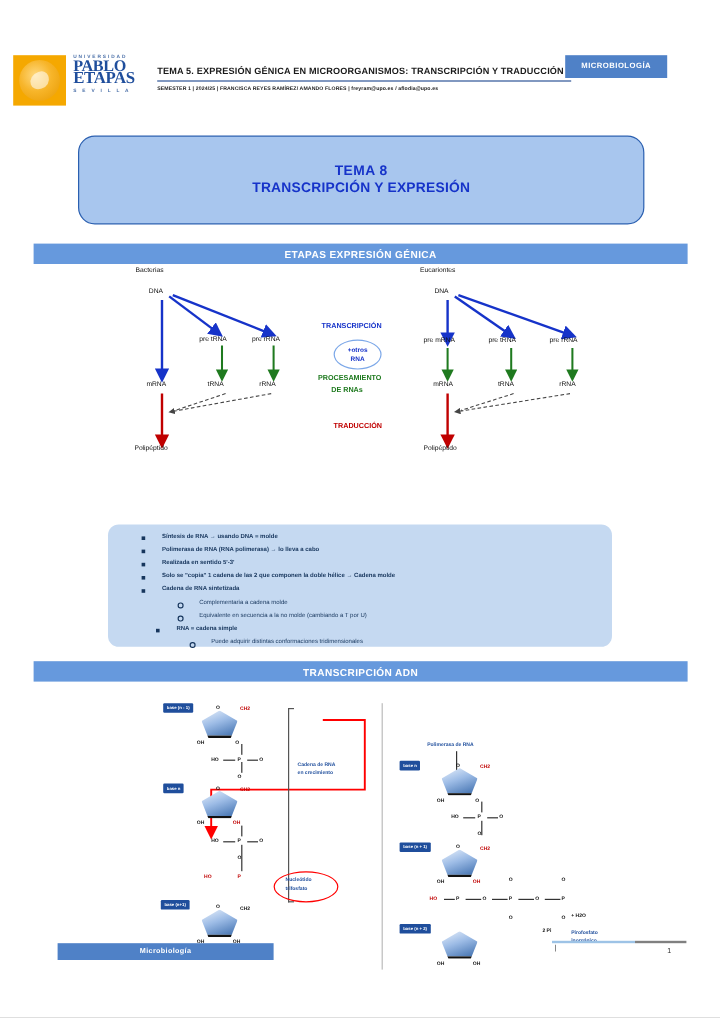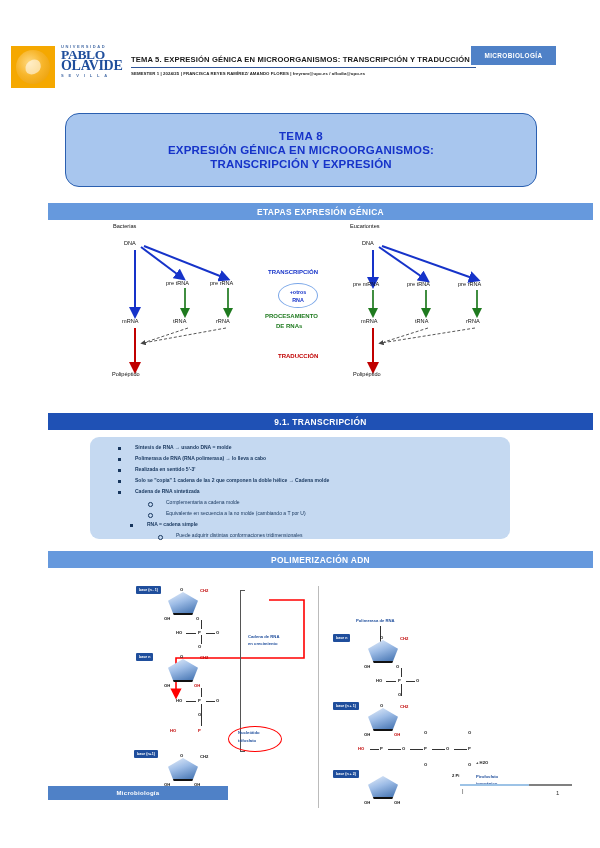--- a/index.html
+++ b/index.html
@@ -34,21 +34,21 @@
       background:#A8C6EE;border:1.5px solid #2a5fb0;border-radius:14px;
       display:flex;flex-direction:column;align-items:center;justify-content:center;
       color:#1633C9;font-weight:bold;}
   .titlecard .t1{font-size:11.5px;letter-spacing:.4px;}
   .titlecard .t2{font-size:11.5px;letter-spacing:.2px;margin-top:2px;}
   .titlecard .t3{font-size:11.5px;letter-spacing:.2px;margin-top:2px;}
 
   
   .banner{position:absolute;left:28px;width:545px;height:17px;display:flex;
       align-items:center;justify-content:center;color:#fff;font-size:8.4px;
-      font-weight:bold;letter-spacing:.35px;margin-left:20px;}
+      font-weight:bold;letter-spacing:.35px;}
   .banner.lite{background:#6699DD;}
   .banner.dark{background:#1F51B5;}
 
   
   .diag{position:absolute;left:28px;top:225px;width:545px;height:180px;}
   .lbl{position:absolute;font-size:5.6px;color:#111;white-space:nowrap;}
   .lbl.blue{color:#1633C9;font-weight:bold;font-size:6px;}
   .lbl.green{color:#1f7a1f;font-weight:bold;font-size:6px;}
   .lbl.red{color:#C00000;font-weight:bold;font-size:6px;}
   .otros{position:absolute;width:38px;height:23px;border:1px solid #7ba7e8;border-radius:50%;
@@ -95,32 +95,31 @@
 
 <div class="page">
 
   <div class="hdr">
     <div class="logo">
       <div class="disc"></div>
     </div>
     <div class="uni">
       <div class="u1">UNIVERSIDAD</div>
       <div class="u2">PABLO</div>
-      <div class="u3">OLAVIDE</div>
+      <div class="u3">ETAPAS</div>
       <div class="u4">S E V I L L A</div>
     </div>
     <div class="htitle">TEMA 5. EXPRESIÓN GÉNICA EN MICROORGANISMOS: TRANSCRIPCIÓN Y TRADUCCIÓN</div>
     <div class="hrule"></div>
     <div class="hsub">SEMESTER 1 | 2024/25 | FRANCISCA REYES RAMÍREZ/ AMANDO FLORES | freyram@upo.es / aflodia@upo.es</div>
     <div class="badge">MICROBIOLOGÍA</div>
   </div>
 
   <div class="titlecard">
     <div class="t1">TEMA 8</div>
-    <div class="t2">EXPRESIÓN GÉNICA EN MICROORGANISMOS:</div>
     <div class="t3">TRANSCRIPCIÓN Y EXPRESIÓN</div>
   </div>
 
   <div class="banner lite" style="top:203px">ETAPAS EXPRESIÓN GÉNICA</div>
 
   <div class="diag">
     <svg width="545" height="180" style="position:absolute;left:0;top:0">
       <defs>
         <marker id="ab" markerWidth="6" markerHeight="6" refX="3" refY="3" orient="auto">
           <path d="M0,0 L6,3 L0,6 z" fill="#1633C9"></path>
@@ -187,21 +186,20 @@
     <div class="lbl" style="left:325px;top:56px">pre mRNA</div>
     <div class="lbl" style="left:379px;top:56px">pre tRNA</div>
     <div class="lbl" style="left:430px;top:56px">pre rRNA</div>
 
     <div class="lbl" style="left:333px;top:93px">mRNA</div>
     <div class="lbl" style="left:387px;top:93px">tRNA</div>
     <div class="lbl" style="left:438px;top:93px">rRNA</div>
     <div class="lbl" style="left:325px;top:146px">Polipéptido</div>
   </div>
 
-  <div class="banner dark" style="top:413px">9.1. TRANSCRIPCIÓN</div>
 
   <div class="bcard">
     <span class="dot" style="left:28px;top:10px"></span>
     <span class="bul" style="left:45px;top:7px">Síntesis de RNA → usando DNA = molde</span>
 
     <span class="dot" style="left:28px;top:21px"></span>
     <span class="bul" style="left:45px;top:18px">Polimerasa de RNA (RNA polimerasa)  → lo lleva a cabo</span>
 
     <span class="dot" style="left:28px;top:32px"></span>
     <span class="bul" style="left:45px;top:29px">Realizada en sentido 5'-3'</span>
@@ -218,21 +216,21 @@
     <span class="odot" style="left:58px;top:76px"></span>
     <span class="bul sub" style="left:76px;top:73px">Equivalente en secuencia a la no molde (cambiando  a T por U)</span>
 
     <span class="dot" style="left:40px;top:87px"></span>
     <span class="bul" style="left:57px;top:84px">RNA = cadena simple</span>
 
     <span class="odot" style="left:68px;top:98px"></span>
     <span class="bul sub" style="left:86px;top:95px">Puede adquirir distintas conformaciones tridimensionales</span>
   </div>
 
-  <div class="banner lite" style="top:551px">POLIMERIZACIÓN ADN</div>
+  <div class="banner lite" style="top:551px">TRANSCRIPCIÓN ADN</div>
 
   <div class="fig">
 
     <svg width="545" height="240" style="position:absolute;left:0;top:0">
       <defs>
         <marker id="rr" markerWidth="7" markerHeight="7" refX="3.5" refY="3.5" orient="auto">
           <path d="M0,0 L7,3.5 L0,7 z" fill="#FF0000"></path>
           </marker>
       </defs>
       <path d="M241,22 L276,22 L276,80 L148,80 L148,116" stroke="#FF0000" stroke-width="1.6" fill="none" marker-end="url(#rr)" transform="translate(0,0)"></path>

